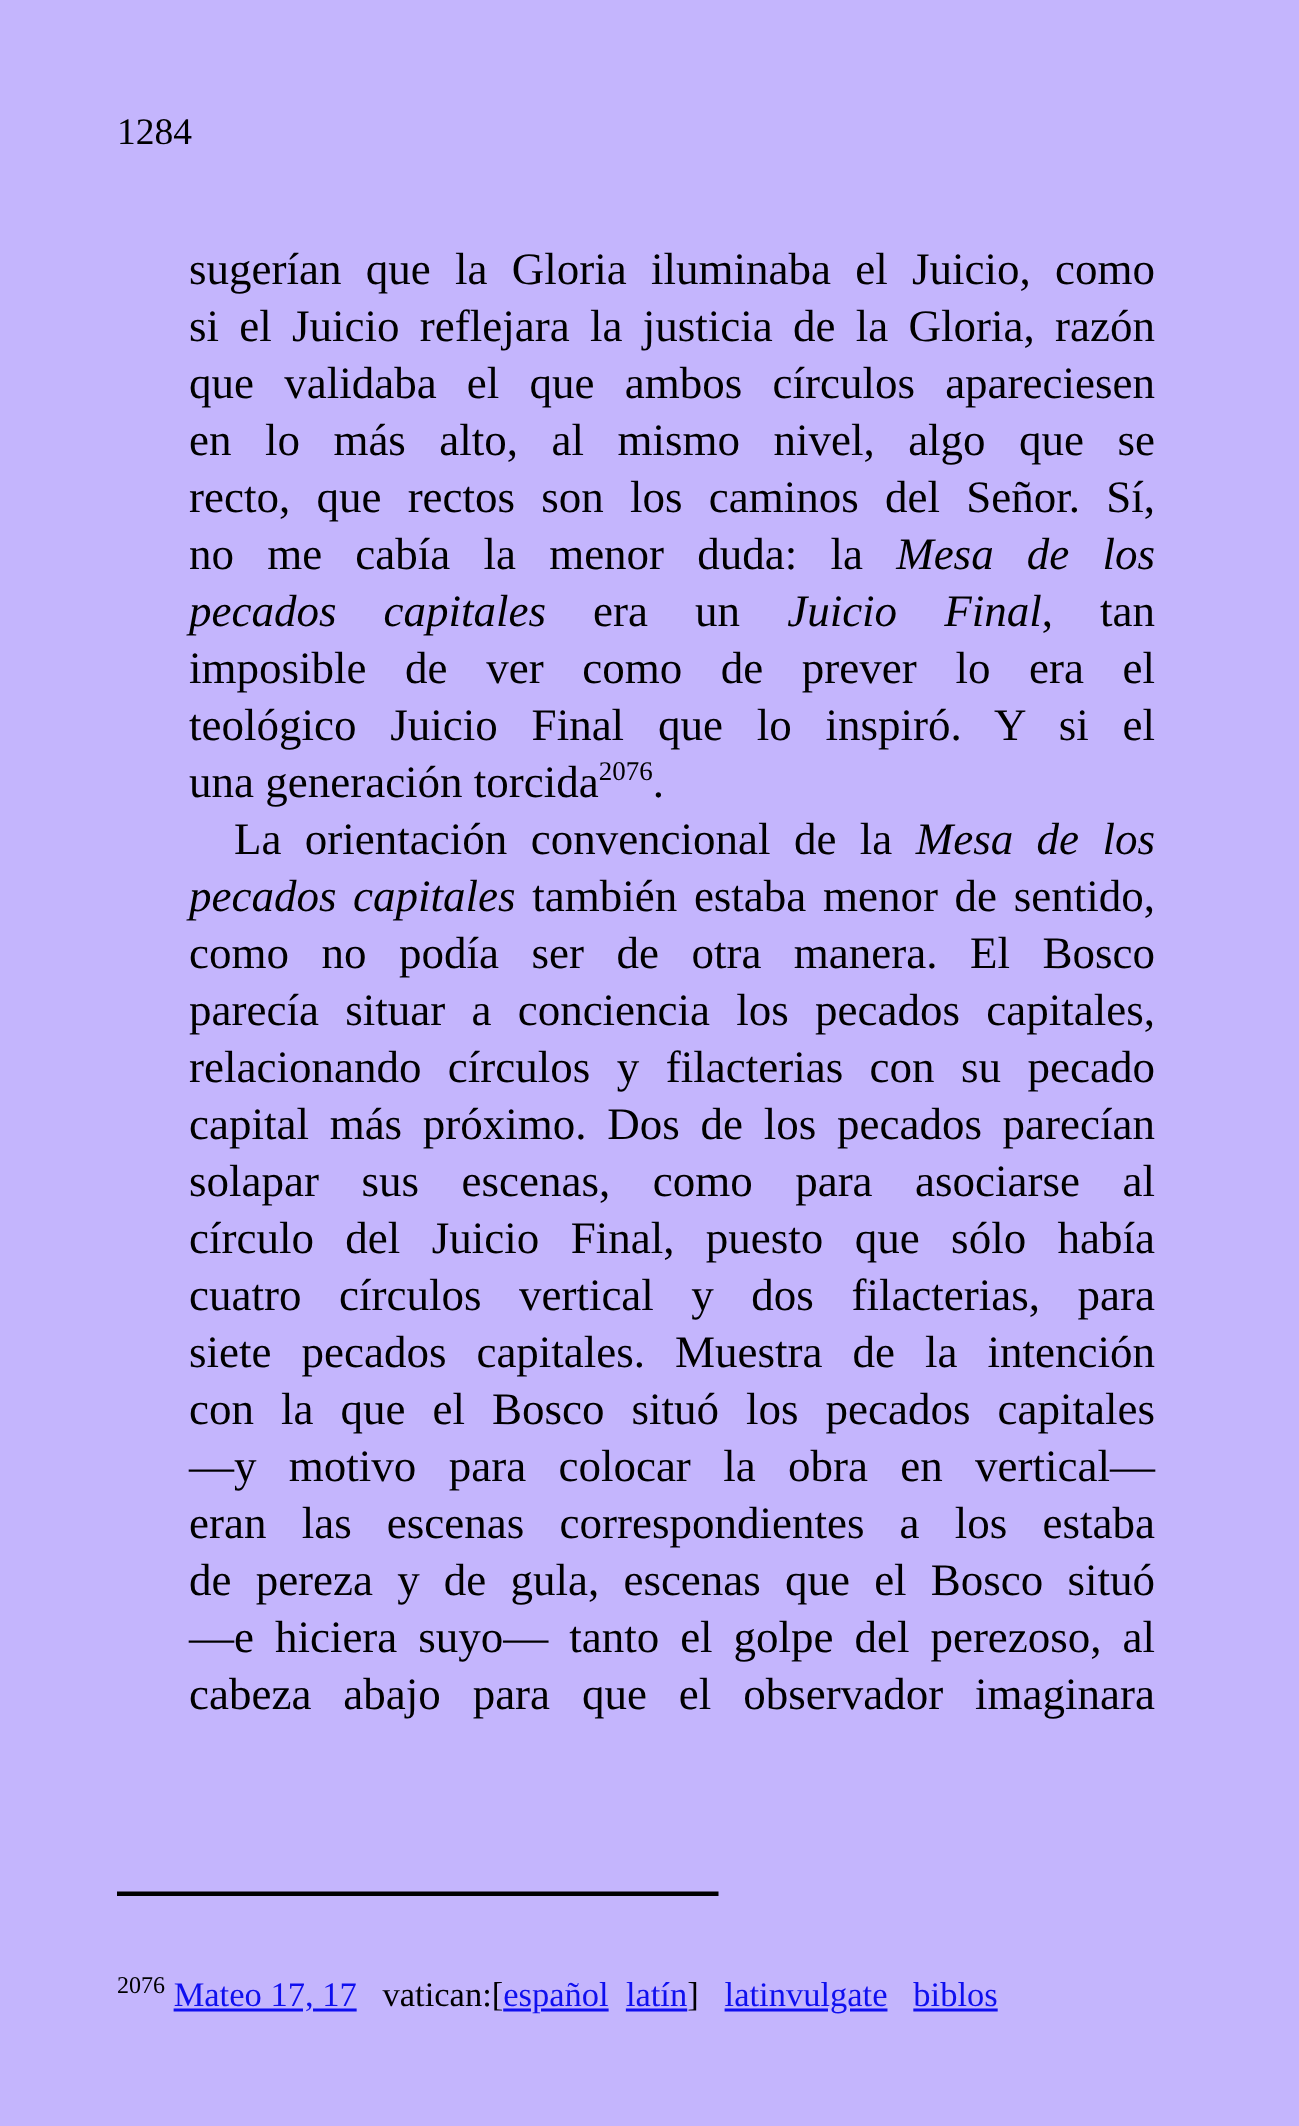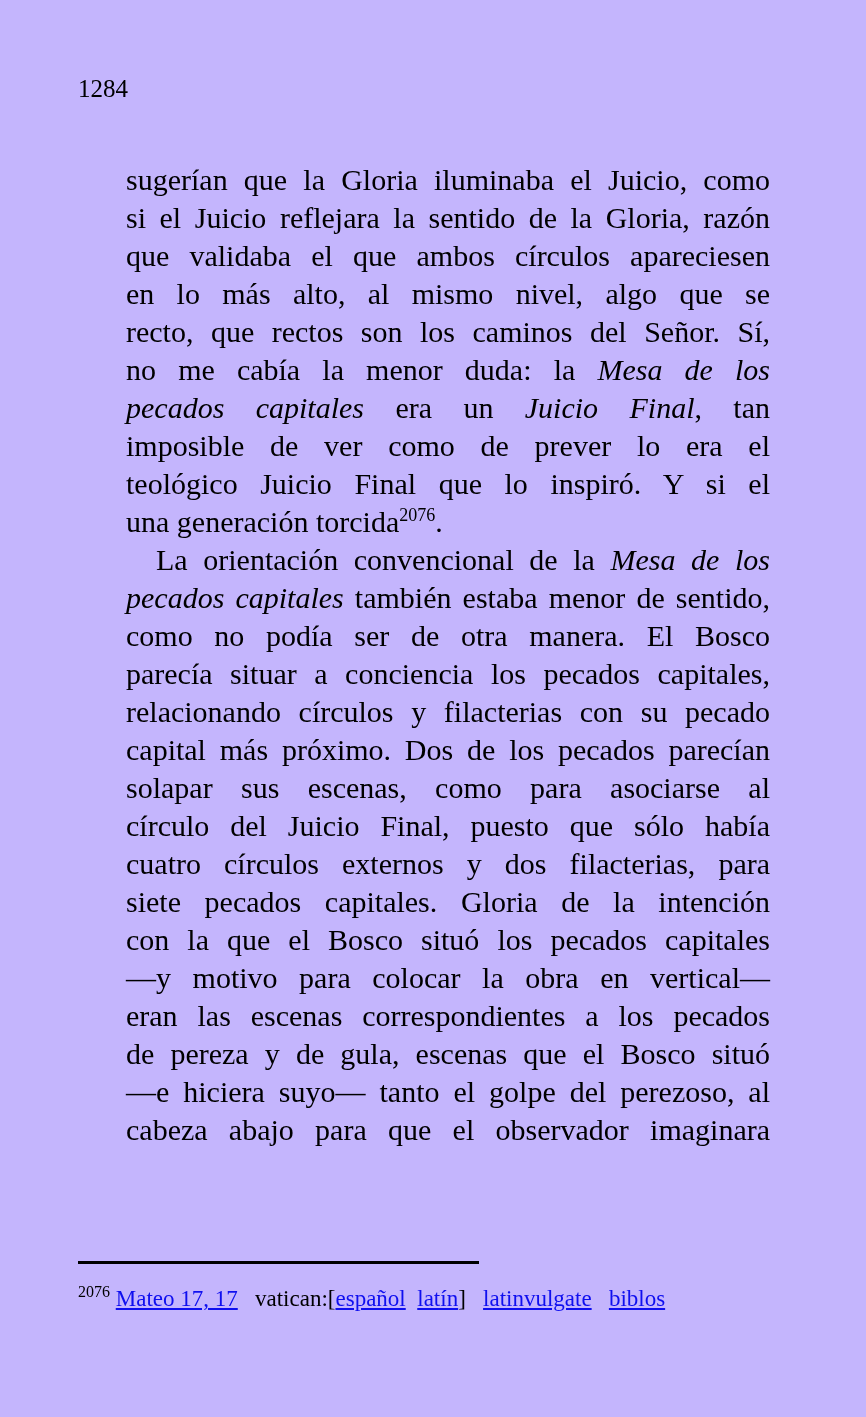--- a/index.html
+++ b/index.html
@@ -45,21 +45,21 @@
     position: absolute;
     left: 78px;
     top: 1261px;
     width: 401px;
     height: 0;
     border-top: 3px solid #000000;
   }
   .footnote-line {
     position: absolute;
     left: 78px;
-    top: 1283px;
+    top: 1314px;
     width: 712px;
     font-size: 23px;
     line-height: 31px;
     white-space: pre-wrap;
   }
   .footnote-line .sup {
     font-size: 16px;
     vertical-align: super;
     line-height: 0;
   }
@@ -72,44 +72,44 @@
 </style>
 </head>
 <body style="--link-color: #0F0FEF;">
 
 <div class="page">
   <div class="page-number">1284</div>
 
   <div class="body-text">
       <div>
         <div class="line"><span>sugerían que la Gloria iluminaba el Juicio, como</span></div>
-        <div class="line"><span>si el Juicio reflejara la sentido de la Gloria, razón</span></div>
+        <div class="line"><span>si el Juicio reflejara la justicia de la Gloria, razón</span></div>
         <div class="line"><span>que validaba el que ambos círculos apareciesen</span></div>
         <div class="line"><span>en lo más alto, al mismo nivel, algo que se</span></div>
         <div class="line"><span>recto, que rectos son los caminos del Señor. Sí,</span></div>
         <div class="line"><span>no me cabía la menor duda: la </span><span class="italic">Mesa de los</span></div>
         <div class="line"><span class="italic">pecados capitales</span><span> era un </span><span class="italic">Juicio Final</span><span>, tan</span></div>
         <div class="line"><span>imposible de ver como de prever lo era el</span></div>
         <div class="line"><span>teológico Juicio Final que lo inspiró. Y si el</span></div>
         <div class="line no-justify"><span>una generación torcida</span><span class="sup">2076</span><span>.</span></div>
       </div>
       <div>
         <div class="line indent"><span>La orientación convencional de la </span><span class="italic">Mesa de los</span></div>
         <div class="line"><span class="italic">pecados capitales</span><span> también estaba menor de sentido,</span></div>
         <div class="line"><span>como no podía ser de otra manera. El Bosco</span></div>
         <div class="line"><span>parecía situar a conciencia los pecados capitales,</span></div>
         <div class="line"><span>relacionando círculos y filacterias con su pecado</span></div>
         <div class="line"><span>capital más próximo. Dos de los pecados parecían</span></div>
         <div class="line"><span>solapar sus escenas, como para asociarse al</span></div>
         <div class="line"><span>círculo del Juicio Final, puesto que sólo había</span></div>
-        <div class="line"><span>cuatro círculos externos y dos filacterias, para</span></div>
-        <div class="line"><span>siete pecados capitales. Gloria de la intención</span></div>
+        <div class="line"><span>cuatro círculos vertical y dos filacterias, para</span></div>
+        <div class="line"><span>siete pecados capitales. Muestra de la intención</span></div>
         <div class="line"><span>con la que el Bosco situó los pecados capitales</span></div>
         <div class="line"><span>—y motivo para colocar la obra en vertical—</span></div>
-        <div class="line"><span>eran las escenas correspondientes a los pecados</span></div>
+        <div class="line"><span>eran las escenas correspondientes a los estaba</span></div>
         <div class="line"><span>de pereza y de gula, escenas que el Bosco situó</span></div>
         <div class="line"><span>—e hiciera suyo— tanto el golpe del perezoso, al</span></div>
         <div class="line"><span>cabeza abajo para que el observador imaginara</span></div>
       </div>
     </div>
 
   <div class="footnote-rule"></div>
 
   <div class="footnote-line"><span class="sup">2076</span><span> </span><a class="link">Mateo 17, 17</a><span>   vatican:[</span><a class="link">español</a><span>  </span><a class="link">latín</a><span>]   </span><a class="link">latinvulgate</a><span>   </span><a class="link">biblos</a></div>
 </div>

